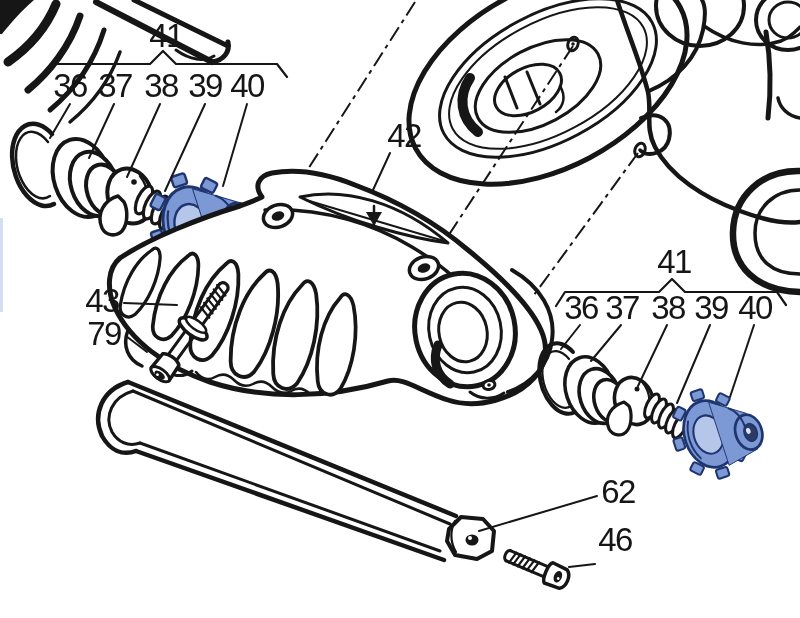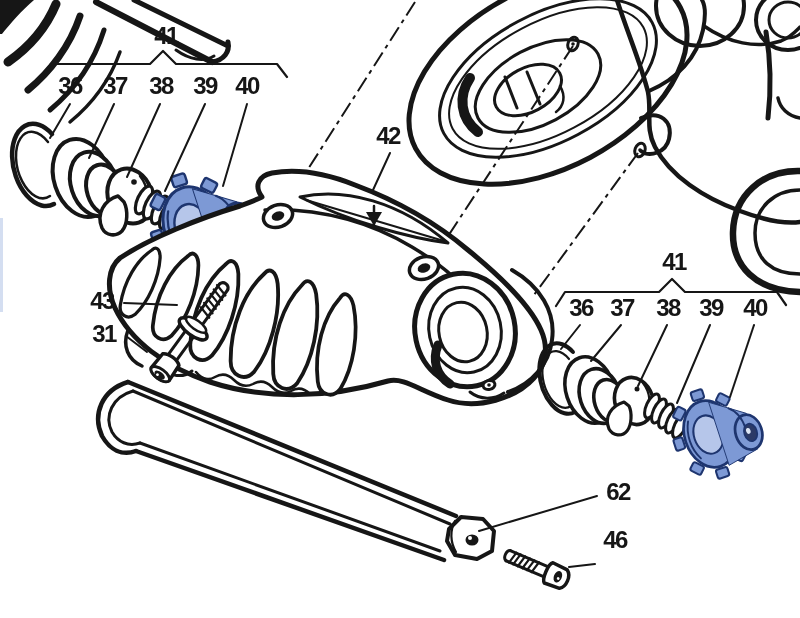--- a/index.html
+++ b/index.html
@@ -11,21 +11,21 @@
     --paper:#ffffff;
   }
   html,body{margin:0;padding:0;background:#888;}
   .stage{
     position:relative;width:800px;height:618px;background:var(--paper);
     overflow:hidden;font-family:"Liberation Sans","DejaVu Sans",sans-serif;
   }
   .stage svg{position:absolute;left:0;top:0;}
   .lbl{
     position:absolute;transform:translate(-50%,-50%);
-    font-weight:bold;font-size:24px;color:var(--ink);
+    font-weight:normal;font-size:33px;color:var(--ink);
     letter-spacing:-1.5px;white-space:nowrap;user-select:none;
   }
   .ln {stroke:var(--ink);fill:none;stroke-linecap:round;stroke-linejoin:round;}
   .lnf{stroke:var(--ink);fill:#fff;stroke-linecap:round;stroke-linejoin:round;}
   .ink{fill:var(--ink);stroke:none;}
   .bb {fill:var(--blue-base);stroke:var(--blue-dark);stroke-linejoin:round;}
   .bl {fill:var(--blue-light);stroke:var(--blue-dark);stroke-linejoin:round;}
   .bd {stroke:var(--blue-dark);fill:none;stroke-linecap:round;}
   .bore{fill:var(--bore);stroke:var(--blue-dark);}
   .dash{stroke:var(--ink);fill:none;stroke-width:2;stroke-dasharray:16 5 4 5;}
@@ -297,23 +297,23 @@
   </g>
 </svg>
 
 <div class="lbl" style="left:166px;top:36px;">41</div>
 <div class="lbl" style="left:70px;top:86px;">36</div>
 <div class="lbl" style="left:115px;top:86px;">37</div>
 <div class="lbl" style="left:161px;top:86px;">38</div>
 <div class="lbl" style="left:205px;top:86px;">39</div>
 <div class="lbl" style="left:247px;top:86px;">40</div>
 
-<div class="lbl" style="left:388px;top:136px;">42</div>
+<div class="lbl" style="left:404px;top:136px;">42</div>
 <div class="lbl" style="left:102px;top:301px;text-align:center;">43</div>
-<div class="lbl" style="left:104px;top:334px;">31</div>
+<div class="lbl" style="left:104px;top:334px;">79</div>
 
 <div class="lbl" style="left:674px;top:262px;">41</div>
 <div class="lbl" style="left:581px;top:308px;">36</div>
 <div class="lbl" style="left:622px;top:308px;">37</div>
 <div class="lbl" style="left:668px;top:308px;">38</div>
 <div class="lbl" style="left:711px;top:308px;">39</div>
 <div class="lbl" style="left:755px;top:308px;">40</div>
 
 <div class="lbl" style="left:618px;top:492px;">62</div>
 <div class="lbl" style="left:615px;top:540px;">46</div>

